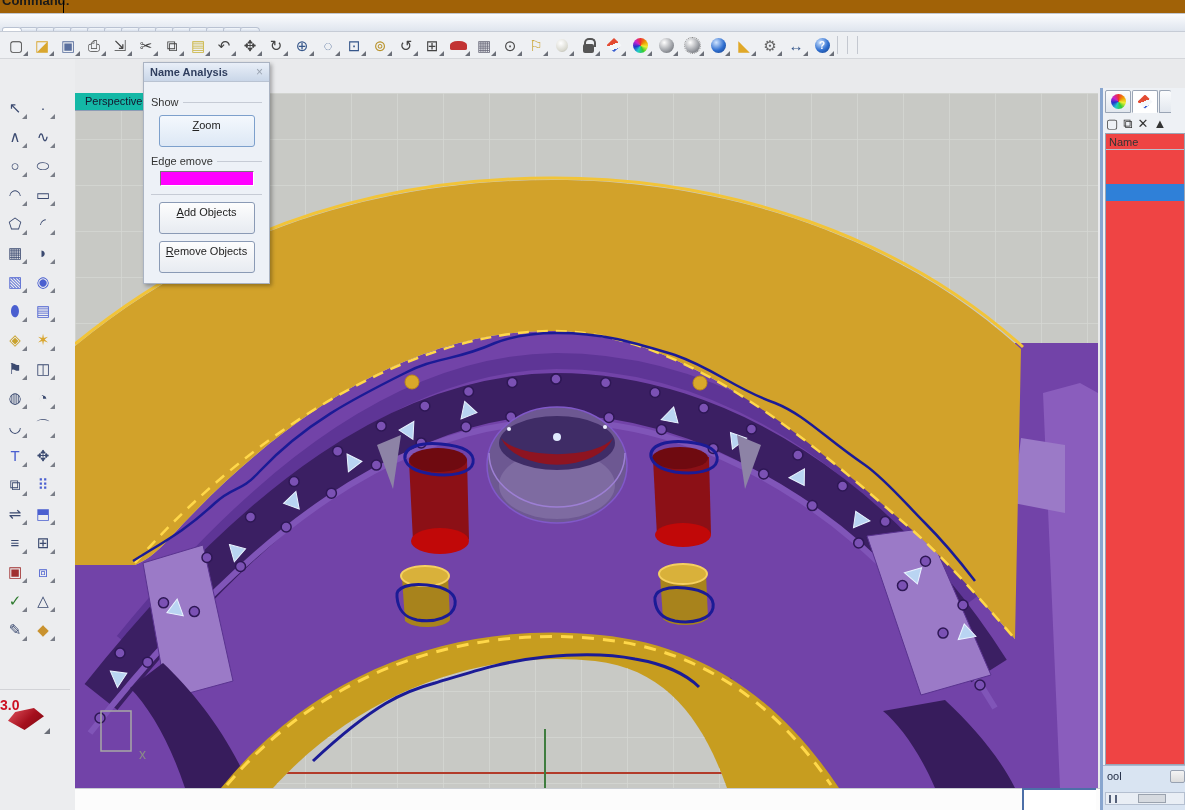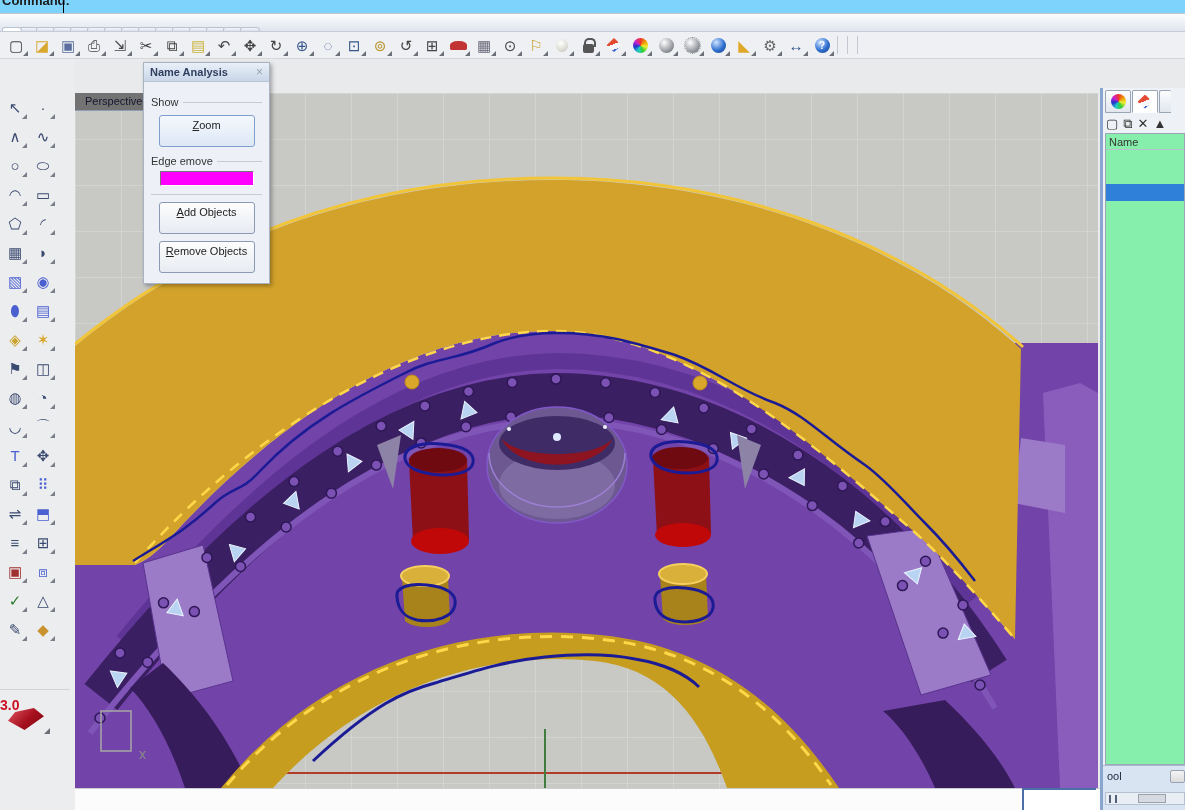--- a/index.html
+++ b/index.html
@@ -2,21 +2,21 @@
 <html style="--gold: #d2a22a; --gold-bright: #f2c438; --gold-dash: #ffd84a; --purple-base: #7243a8; --purple-band: #5e3596; --purple-dark: #3b1f63; --purple-blade: #371c5c; --purple-light: #9b7ac7; --navy: #1b1b96; --red-dark: #8c1016; --red-bright: #c10808; --dome-red: #8e1421; --gem-blue: #b9d4f2; --magenta: #ff00ff; --bg-gray: #c8c9c5;"><head>
 <meta charset="utf-8">
 <style>
   * { margin:0; padding:0; box-sizing:border-box; }
   html,body { width:1185px; height:810px; overflow:hidden; background:#e9eaec;
     font-family:"Liberation Sans", sans-serif; }
   .abs { position:absolute; }
   u { text-decoration:underline; }
 
   
-  #cmdline { left:0; top:0; width:1185px; height:14px; background:#7dd3fc;
+  #cmdline { left:0; top:0; width:1185px; height:14px; background:#a16207;
     border-bottom:1px solid #c2c6ce; overflow:hidden; z-index:6; }
   #cmdline .txt { position:absolute; left:2px; top:-7px; font-size:13px; font-weight:bold; color:#1a1a1a; }
   #cmdline .caret { position:absolute; left:63px; top:1px; width:1px; height:12px; background:#000; }
 
   
   #tabbar { left:0; top:14px; width:1185px; height:18px;
     background:linear-gradient(#fbfcfe,#dfe5ee); border-bottom:1px solid #c6ccd6;
     display:flex; align-items:flex-end; padding-left:2px; z-index:6; }
   .tab { font-size:11px; color:#1d2433; padding:2px 9px 1px;
     border:1px solid #b9c2d2; border-bottom:none; border-radius:5px 7px 0 0;
@@ -66,21 +66,21 @@
   #ruby .ver { position:absolute; left:-6px; top:-3px; font-size:14px; font-weight:bold; color:#cc1122; }
   #ruby .stone { position:absolute; left:2px; top:8px; width:36px; height:22px;
     background:linear-gradient(135deg,#e25560,#a50f1d 55%,#7c0a12);
     clip-path:polygon(20% 18%, 72% 0, 100% 38%, 46% 100%, 0 58%); }
   #ruby::after { content:""; position:absolute; right:0; bottom:0;
     border-left:6px solid transparent; border-bottom:6px solid #6b6f78; }
 
   
   #viewport { left:75px; top:93px; width:1023px; height:695px; background:#c8c9c5; z-index:1; }
   #viewport svg { display:block; width:100%; height:100%; }
-  #vplabel { position:absolute; left:0; top:0; padding:2px 10px 3px; background:#737373;
+  #vplabel { position:absolute; left:0; top:0; padding:2px 10px 3px; background:#14b8a6;
     color:#15172e; font-size:11px; border-right:1px solid #8d9cb5; border-bottom:1px solid #8d9cb5; }
   .bead { fill:#7b51b4; stroke:#2e1755; stroke-width:1.5; }
   .gem  { fill:var(--gem-blue); stroke:#eaf3ff; stroke-width:1; }
 
   
   #dialog { left:143px; top:62px; width:127px; background:#edf1f7;
     border:1px solid #aab3c2; box-shadow:2px 2px 4px rgba(0,0,0,.3); z-index:7; }
   .dlg-title { height:19px; background:linear-gradient(#e9eff8,#c9d6e8);
     display:flex; justify-content:space-between; align-items:center; padding:0 6px;
     font-size:11px; font-weight:bold; color:#2f3e5e; border-bottom:1px solid #b9c3d2; }
@@ -107,21 +107,21 @@
   #rightpanel { left:1100px; top:88px; width:85px; height:722px; background:#eef1f5;
     border-left:3px solid #89a6cf; z-index:5; display:flex; flex-direction:column; }
   #ptabs { display:flex; gap:1px; padding:2px 0 0 2px; height:25px; }
   .ptab { width:26px; height:23px; border:1px solid #9aa5b5; border-radius:2px 2px 0 0;
     background:linear-gradient(#fbfcfd,#e2e7ee); display:flex; align-items:center; justify-content:center; }
   .ptab.active { background:#fff; border-bottom-color:#fff; }
   .ptab.stub { width:12px; border-right:none; }
   #ptools { display:flex; gap:5px; padding:2px 2px 1px 3px; height:20px; align-items:center;
     font-size:13px; color:#333; }
   #ptools .pti { line-height:1; }
-  #layerlist { background:#86efac; border:1px solid #9aa5b5; margin-left:2px; flex:1; overflow:hidden; }
+  #layerlist { background:#ef4444; border:1px solid #9aa5b5; margin-left:2px; flex:1; overflow:hidden; }
   .lhdr { font-size:11px; color:#333; padding:2px 3px 1px; border-bottom:1px solid #b9c0cc; }
   .lrow { font-size:11px; color:#111; padding:2px 3px 1px; height:17px; white-space:nowrap; overflow:hidden; }
   .lrow.bold { font-weight:bold; }
   .lrow.selected { background:#2f80d8; color:#fff; }
   #dock { height:45px; background:#d9e4f2; border-top:1px solid #a8b8cf; position:relative; }
   #dock .dtitle { font-size:11px; color:#1d2840; padding:4px 0 0 4px; }
   #dock .dbtn { position:absolute; right:0; top:4px; width:15px; height:13px;
     background:linear-gradient(#f4f4f4,#dcdcdc); border:1px solid #98a2b2; border-radius:2px; }
   #dock .hscroll { position:absolute; left:2px; right:0; bottom:5px; height:13px;
     background:#e9eef5; border:1px solid #b4bfd0; }

